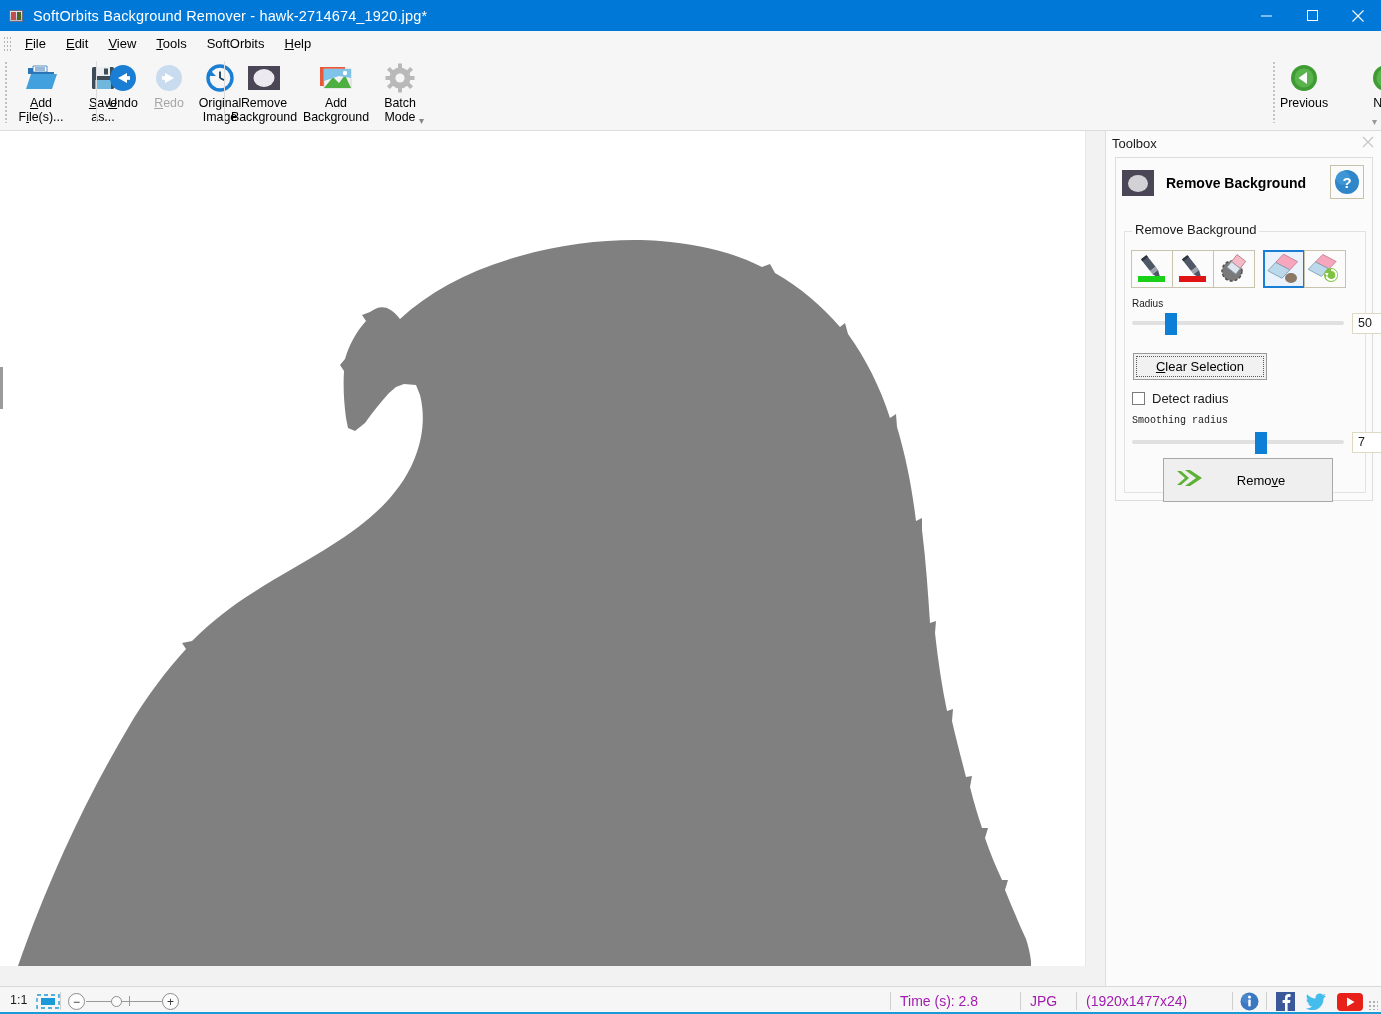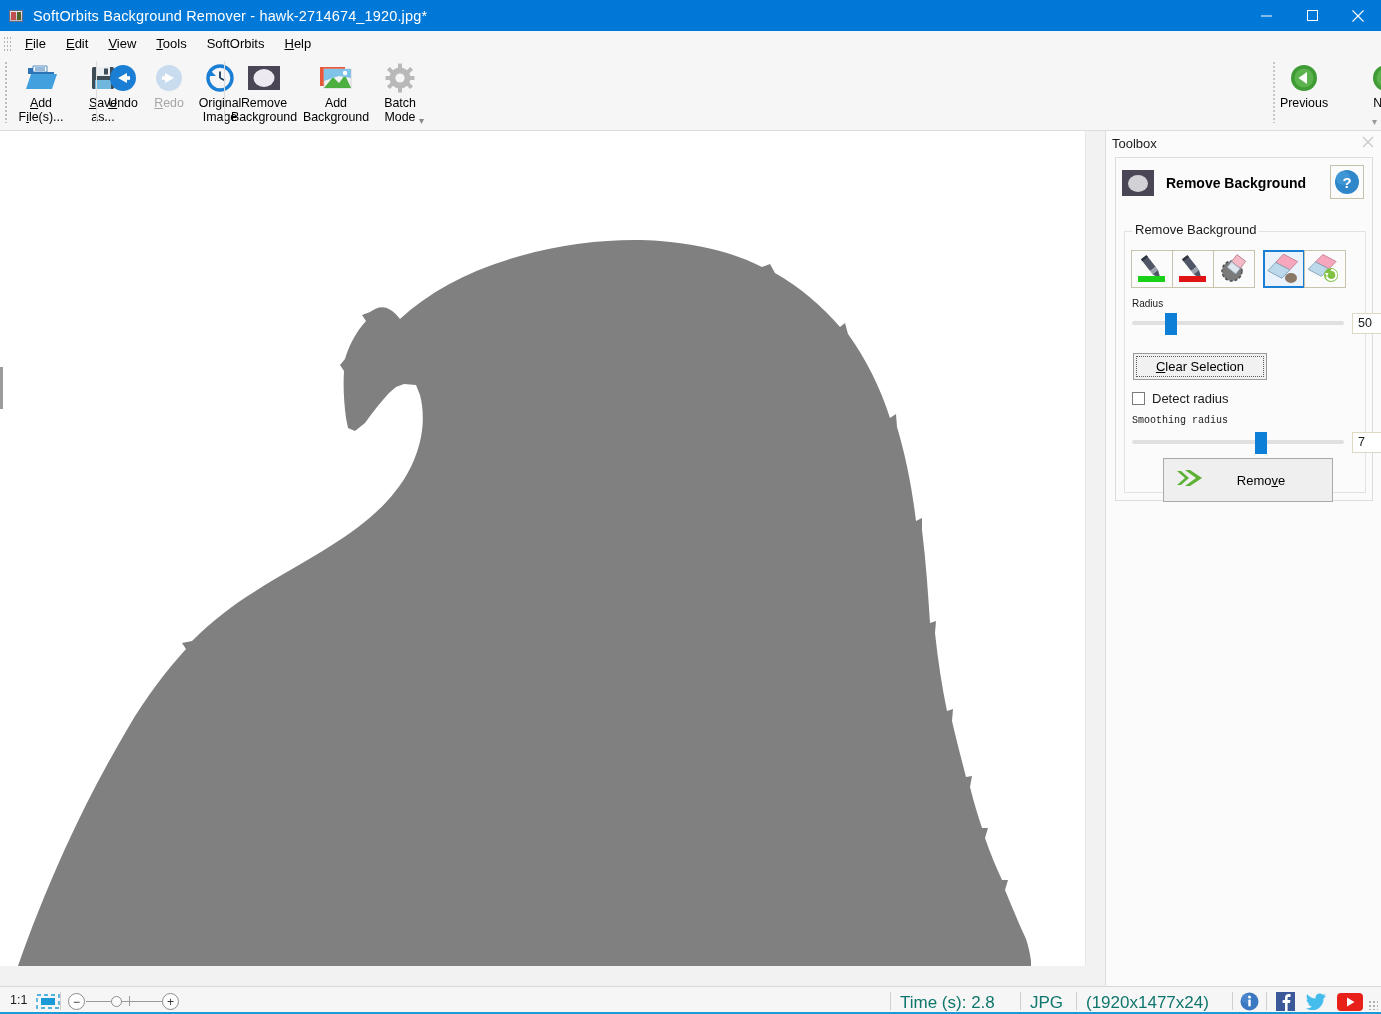--- a/index.html
+++ b/index.html
@@ -242,21 +242,21 @@
     background: #f6f6f6; border-top: 1px solid #d9d9d9;
   }
   #statusbar::after {
     content: ""; position: absolute; left: 0; bottom: 0;
     width: 1381px; height: 2px; background: #1a9bd7;
   }
   .sb-sep {
     position: absolute; top: 5px; width: 1px; height: 18px; background: #cfcfcf;
   }
   .sb-text {
-    position: absolute; top: 6px; font-size: 17px; color: #0f766e;
+    position: absolute; top: 6px; font-size: 14px; color: #a21caf;
     white-space: nowrap;
   }
   #zoom-ratio { position: absolute; left: 10px; top: 6px; font-size: 12.5px; color: #1a1a1a; text-align: right; }
   #fit-icon {
     position: absolute; left: 36px; top: 7px; width: 24px; height: 15px;
   }
   #zoom-ctl { position: absolute; left: 66px; top: 4px; width: 115px; height: 22px; }
   .zc-circle {
     position: absolute; top: 2px; width: 17px; height: 17px; border-radius: 50%;
     border: 1px solid #8d8d8d; background: #fdfdfd;

